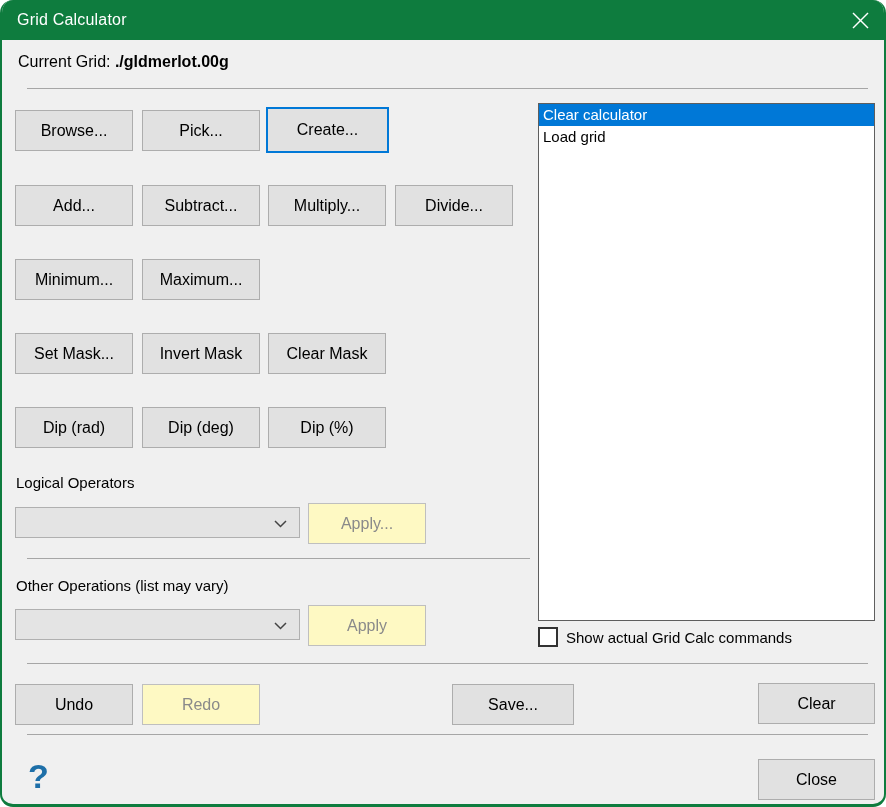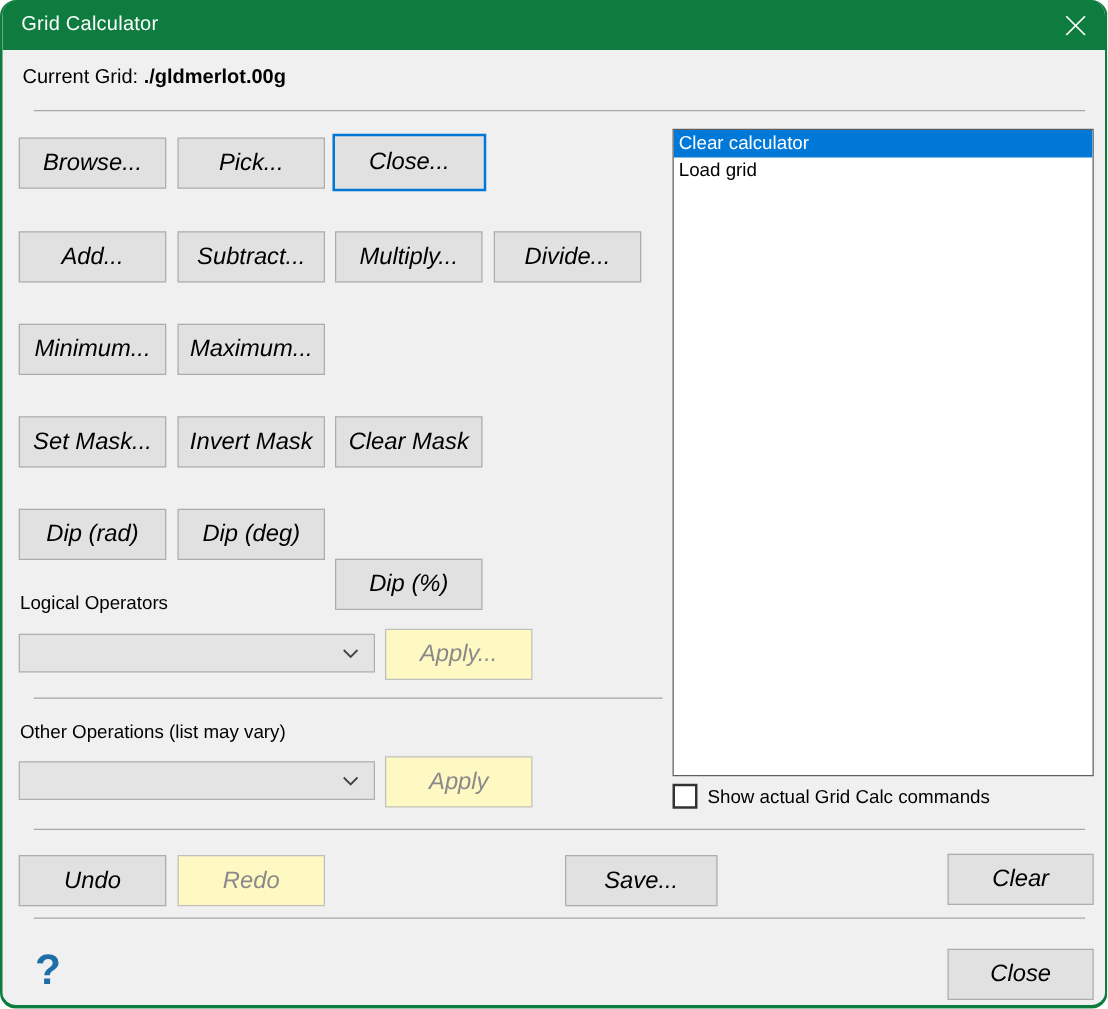--- a/index.html
+++ b/index.html
@@ -31,23 +31,23 @@
 
   .current-grid { position:absolute; left:16px; top:53px; font-size:16px; color:#000; }
   .current-grid b { font-weight:bold; }
 
   .sep { position:absolute; height:1px; background:#a6a6a6; }
 
   .btn {
     position:absolute; width:118px; height:41px;
     background:#e1e1e1; border:1px solid #adadad;
     font-family:"Liberation Sans", sans-serif;
-    font-size:19px; color:#000;
+    font-size:16px; color:#000;
     display:flex; align-items:center; justify-content:center;
-    padding:0; cursor:default;font-style:italic;
+    padding:0; cursor:default;
   }
   .btn.focused {
     width:123px; height:46px;
     border:2px solid #0078d7;
   }
   .btn.disabled {
     background:#fef9c3; border-color:#bfbfbf; color:#8a8a8a;
   }
 
   .section-label { position:absolute; font-size:15px; color:#000; }
@@ -106,37 +106,37 @@
 
   <div class="current-grid">
     <span>Current Grid:</span>
     <b>./gldmerlot.00g</b>
   </div>
 
   <div class="sep" style="left:25px; top:88px; width:841px;"></div>
 
   <button class="btn" style="left:13px; top:110px;">Browse...</button>
   <button class="btn" style="left:140px; top:110px;">Pick...</button>
-  <button class="btn focused" style="left:264px; top:107px;">Close...</button>
+  <button class="btn focused" style="left:264px; top:107px;">Create...</button>
 
   <button class="btn" style="left:13px; top:185px;">Add...</button>
   <button class="btn" style="left:140px; top:185px;">Subtract...</button>
   <button class="btn" style="left:266px; top:185px;">Multiply...</button>
   <button class="btn" style="left:393px; top:185px;">Divide...</button>
 
   <button class="btn" style="left:13px; top:259px;">Minimum...</button>
   <button class="btn" style="left:140px; top:259px;">Maximum...</button>
 
   <button class="btn" style="left:13px; top:333px;">Set Mask...</button>
   <button class="btn" style="left:140px; top:333px;">Invert Mask</button>
   <button class="btn" style="left:266px; top:333px;">Clear Mask</button>
 
   <button class="btn" style="left:13px; top:407px;">Dip (rad)</button>
   <button class="btn" style="left:140px; top:407px;">Dip (deg)</button>
-  <button class="btn" style="left:266px; top:407px;margin-top:40px;">Dip (%)</button>
+  <button class="btn" style="left:266px; top:407px;">Dip (%)</button>
 
   <div class="section-label" style="left:14px; top:474px;">Logical Operators</div>
   <div class="combobox" style="top:507px;">
     <span class="value"></span>
     <span>
       <svg width="13" height="8" viewBox="0 0 13 8">
         <polyline points="1,1 6.5,6.5 12,1" fill="none" stroke="#444444" stroke-width="1.5"></polyline>
       </svg>
     </span>
   </div>

